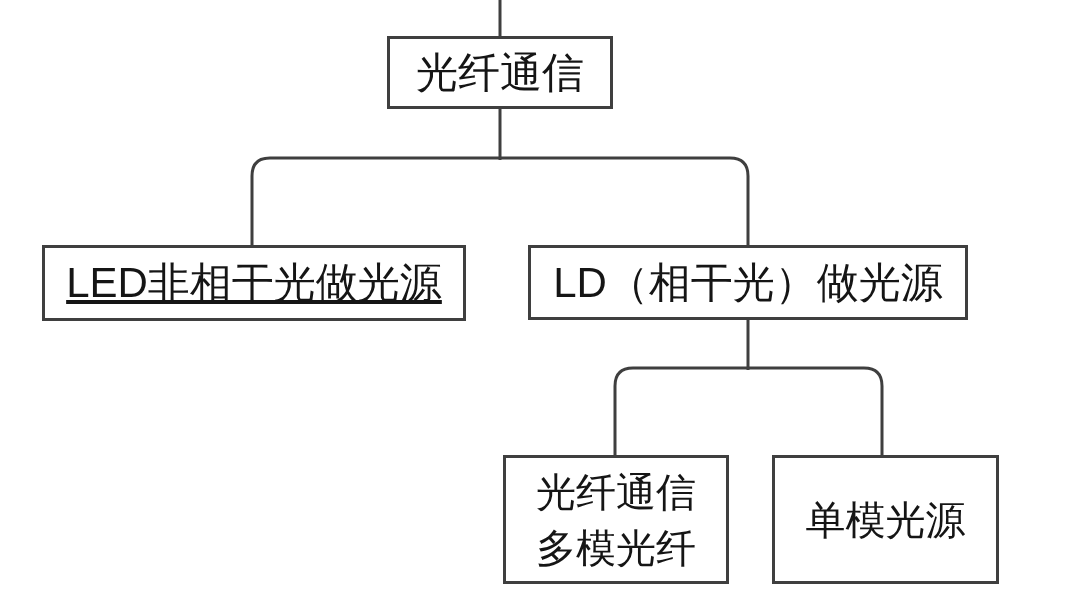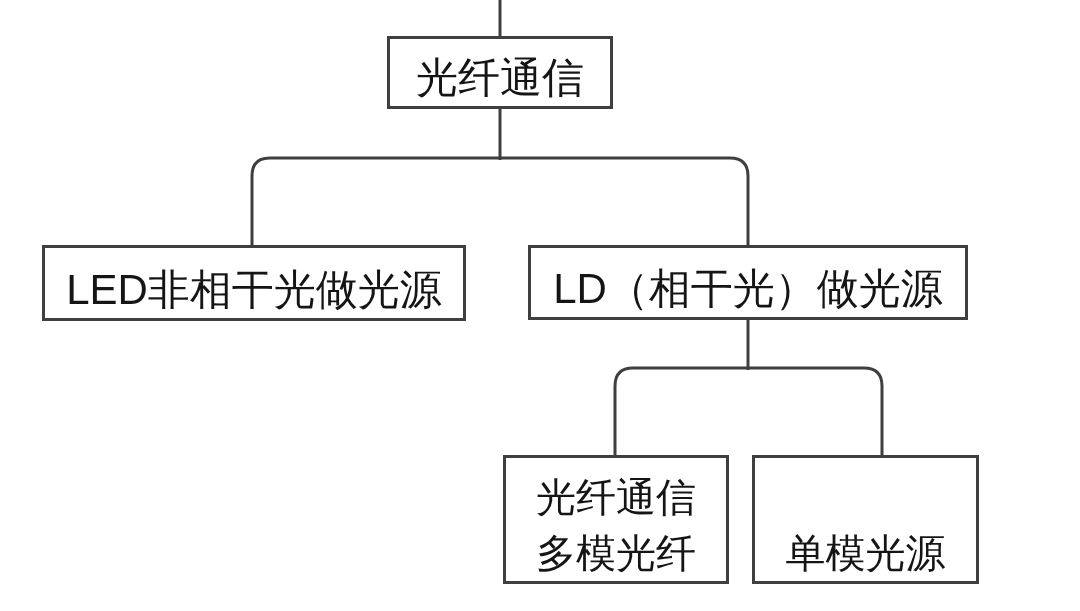--- a/index.html
+++ b/index.html
@@ -31,51 +31,52 @@
     stroke-width: 3;
   }
   .node {
     position: absolute;
     box-sizing: border-box;
     background: #ffffff;
     border: 3px solid #3f3f3f;
     display: flex;
     flex-direction: column;
     align-items: center;
-    justify-content: flex-end;
+    justify-content: center;
     color: #151515;
     text-align: center;
   }
   .node .label {
     white-space: nowrap;
     display: block;
   }
   #node-root {
     left: 387px; top: 36px;
     width: 226px; height: 73px;
     font-size: 42px;
   }
   #node-led {
     left: 42px; top: 245px;
     width: 424px; height: 76px;
     font-size: 42px;
+    text-decoration: underline;
   }
   #node-ld {
     left: 528px; top: 245px;
     width: 440px; height: 75px;
     font-size: 42px;
   }
   #node-mm {
     left: 503px; top: 455px;
     width: 226px; height: 129px;
     font-size: 40px;
     line-height: 1.4;
   }
   #node-sm {
-    left: 752px; top: 455px;
+    left: 772px; top: 455px;
     width: 227px; height: 129px;
     font-size: 40px;
     line-height: 1.4;
   }
 </style>
 </head>
 <body>
 
 <div class="canvas">
 

